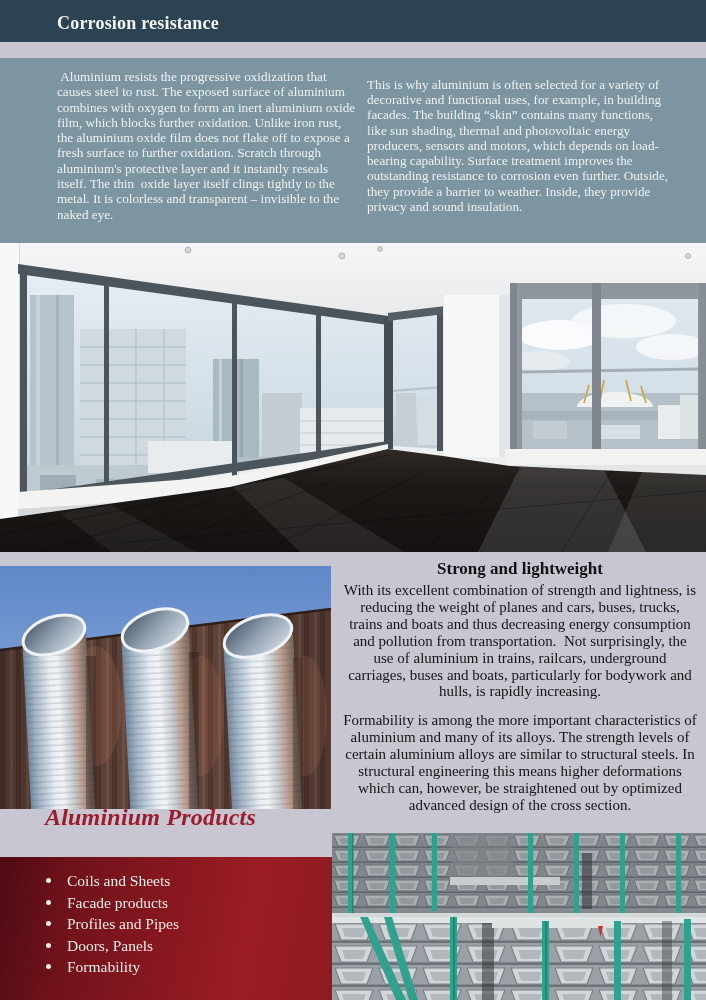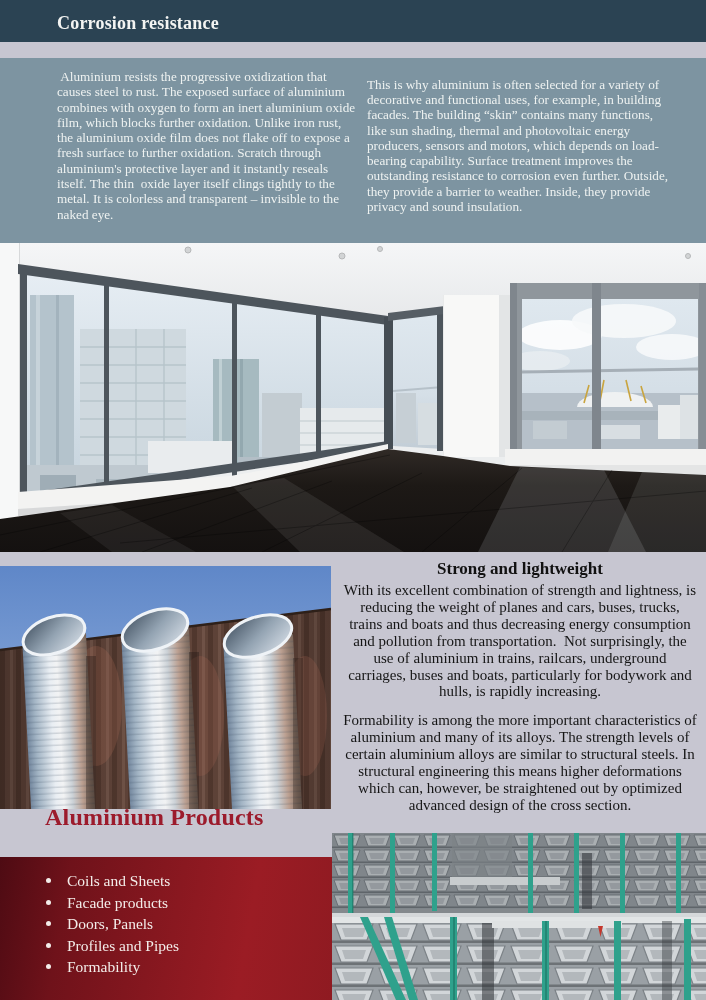--- a/index.html
+++ b/index.html
@@ -43,21 +43,21 @@
   .sec-form{left:343px;top:712px;}
   .txt-section h2{
     margin:0 0 3px 0;font-size:17px;font-weight:bold;color:#111;
   }
   .txt-section p{
     margin:0;font-size:15px;line-height:16.9px;white-space:pre-wrap;
   }
   
   .products-title{
     position:absolute;left:45px;top:804px;margin:0;
-    font-size:24px;font-weight:bold;color:#9c1b2c;letter-spacing:.2px;
+    font-size:24px;font-weight:bold;color:#9c1b2c;letter-spacing:.2px;font-style:italic;
   }
   .products-box{
     position:absolute;left:0;top:857px;width:332px;height:176px;
     background:linear-gradient(100deg,#4e0b13 0%,#6f121a 20%,#9b1c24 72%,#8e1a21 100%);
   }
   .products-box ul{
     list-style:none;margin:0;padding:13px 0 0 46px;
   }
   .products-box li{
     position:relative;color:#f3ece9;font-size:15.5px;line-height:21.6px;
@@ -309,22 +309,22 @@
       <rect x="293" y="92" width="10" height="151" fill="#1e1410" opacity="0.3"></rect>
     </svg>
   </div>
 
   <h2 class="products-title">Aluminium Products</h2>
 
   <div class="products-box">
     <ul>
       <li><span class="dot"></span><span>Coils and Sheets</span></li>
       <li><span class="dot"></span><span>Facade products</span></li>
+      <li><span class="dot"></span><span>Profiles and Pipes</span></li>
       <li><span class="dot"></span><span>Doors, Panels</span></li>
-      <li><span class="dot"></span><span>Profiles and Pipes</span></li>
       <li><span class="dot"></span><span>Formability</span></li>
     </ul>
   </div>
 
   <div class="photo ingots">
     <svg viewBox="0 0 374 167" preserveAspectRatio="none">
       <defs>
         <pattern id="ingB" width="30" height="15" patternUnits="userSpaceOnUse">
           <rect width="30" height="15" fill="#8f959a"></rect>
           <path d="M2,2 L28,2 L24,13 L6,13 Z" fill="#c2c7ca" stroke="#73797e" stroke-width="1"></path>

